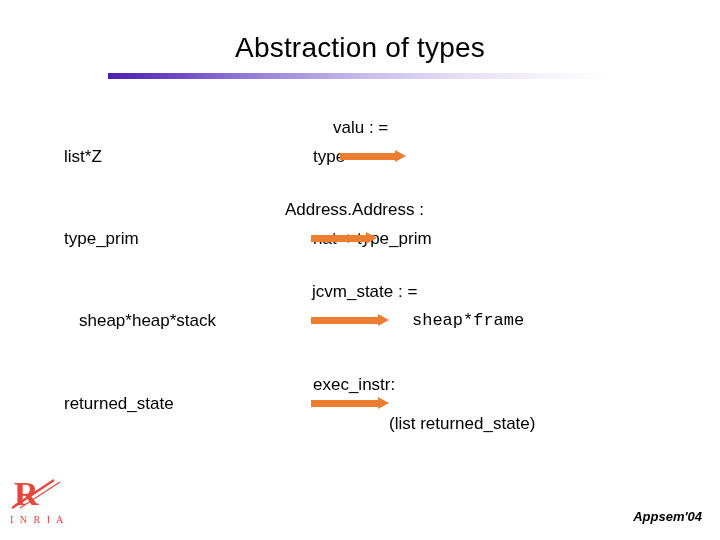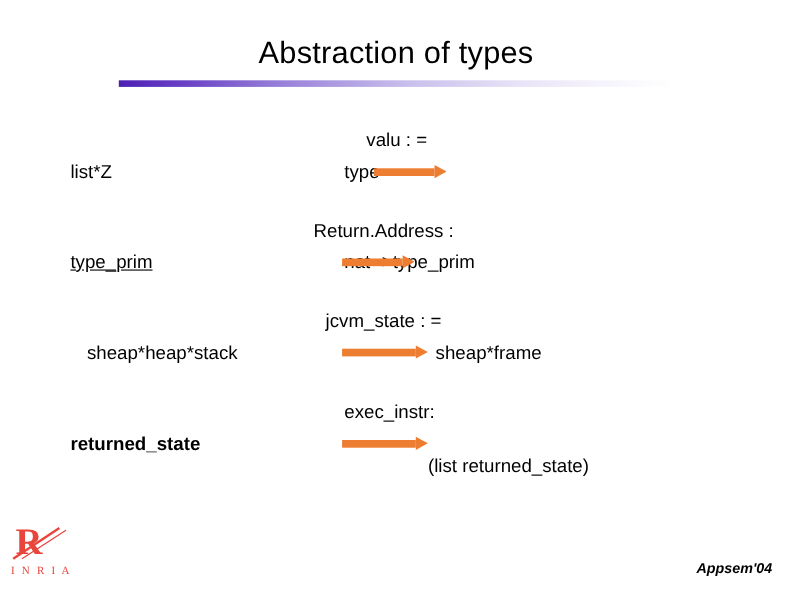--- a/index.html
+++ b/index.html
@@ -143,42 +143,42 @@
     <div class="left-label" style="left:64px; top:147px;">list*Z</div>
     <div class="right-top" style="left:333px; top:118px;">valu : =</div>
     <div class="right-bottom" style="left:313px; top:147px;">type</div>
     <div class="arrow" style="left:340px; top:150px; width:66px;">
       <div class="shaft" style="width:55px;"></div>
       <div class="head" style="left:55px;"></div>
     </div>
   </div>
 
   <div class="row">
-    <div class="left-label" style="left:64px; top:229px;text-decoration:underline;">type_prim</div>
-    <div class="right-top" style="left:285px; top:200px;">Return.Address :</div>
+    <div class="left-label" style="left:64px; top:229px;">type_prim</div>
+    <div class="right-top" style="left:285px; top:200px;">Address.Address :</div>
     <div class="right-bottom" style="left:313px; top:229px;">nat -&gt;type_prim</div>
     <div class="arrow" style="left:311px; top:232px; width:66px;">
       <div class="shaft" style="width:55px;"></div>
       <div class="head" style="left:55px;"></div>
     </div>
   </div>
 
   <div class="row">
     <div class="left-label" style="left:64px; top:311px;margin-left:15px;">sheap*heap*stack</div>
-    <div class="right-top" style="left:296px; top:282px;">jcvm_state : =</div>
-    <div class="right-bottom" style="left:396px; top:311px;">sheap*frame</div>
+    <div class="right-top" style="left:312px; top:282px;">jcvm_state : =</div>
+    <div class="right-bottom" style="left:412px; top:311px;font-family:Liberation Mono, monospace;">sheap*frame</div>
     <div class="arrow" style="left:311px; top:314px; width:78px;">
       <div class="shaft" style="width:67px;"></div>
       <div class="head" style="left:67px;"></div>
     </div>
   </div>
 
   <div class="row">
-    <div class="left-label" style="left:64px; top:394px;font-weight:bold;">returned_state</div>
-    <div class="right-top" style="left:313px; top:365px;">exec_instr:</div>
+    <div class="left-label" style="left:64px; top:394px;">returned_state</div>
+    <div class="right-top" style="left:313px; top:375px;">exec_instr:</div>
     <div class="right-bottom" style="left:389px; top:414px;">(list returned_state)</div>
     <div class="arrow" style="left:311px; top:397px; width:78px;">
       <div class="shaft" style="width:67px;"></div>
       <div class="head" style="left:67px;"></div>
     </div>
   </div>
 
   <div class="footer-note">Appsem'04</div>
 
   <div class="logo">

